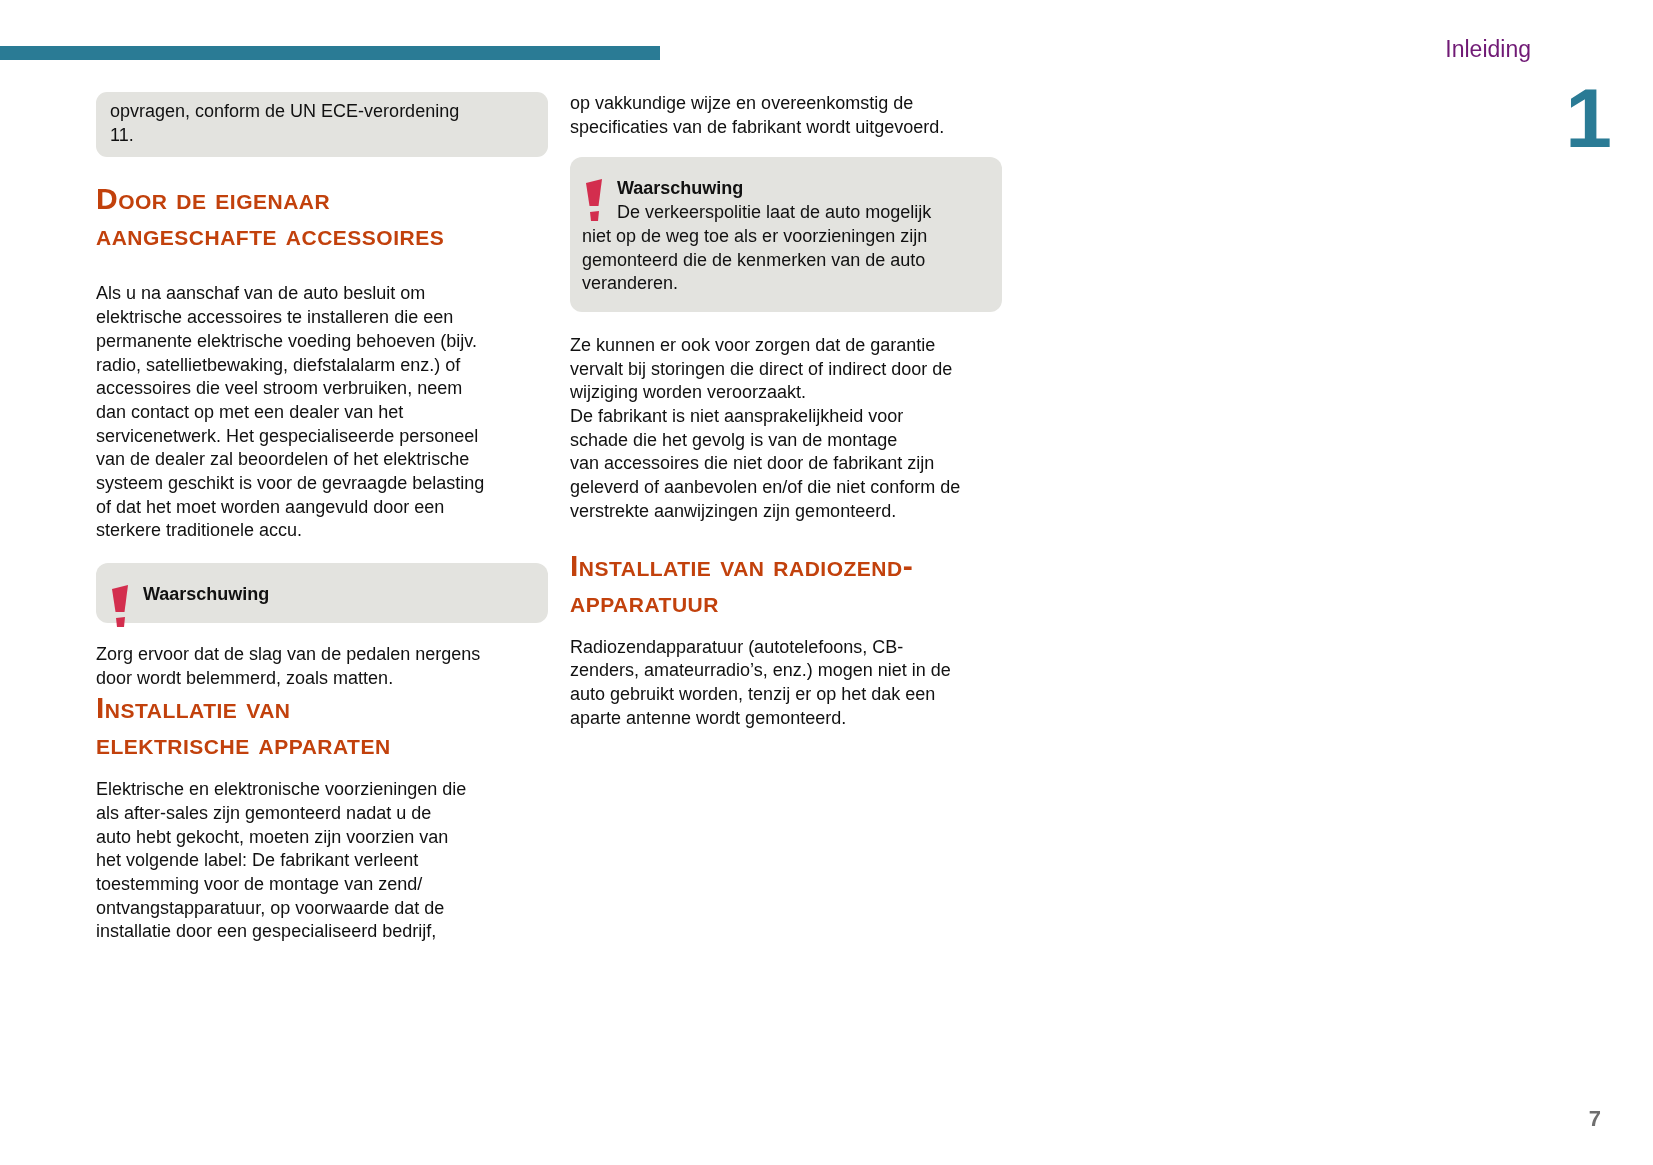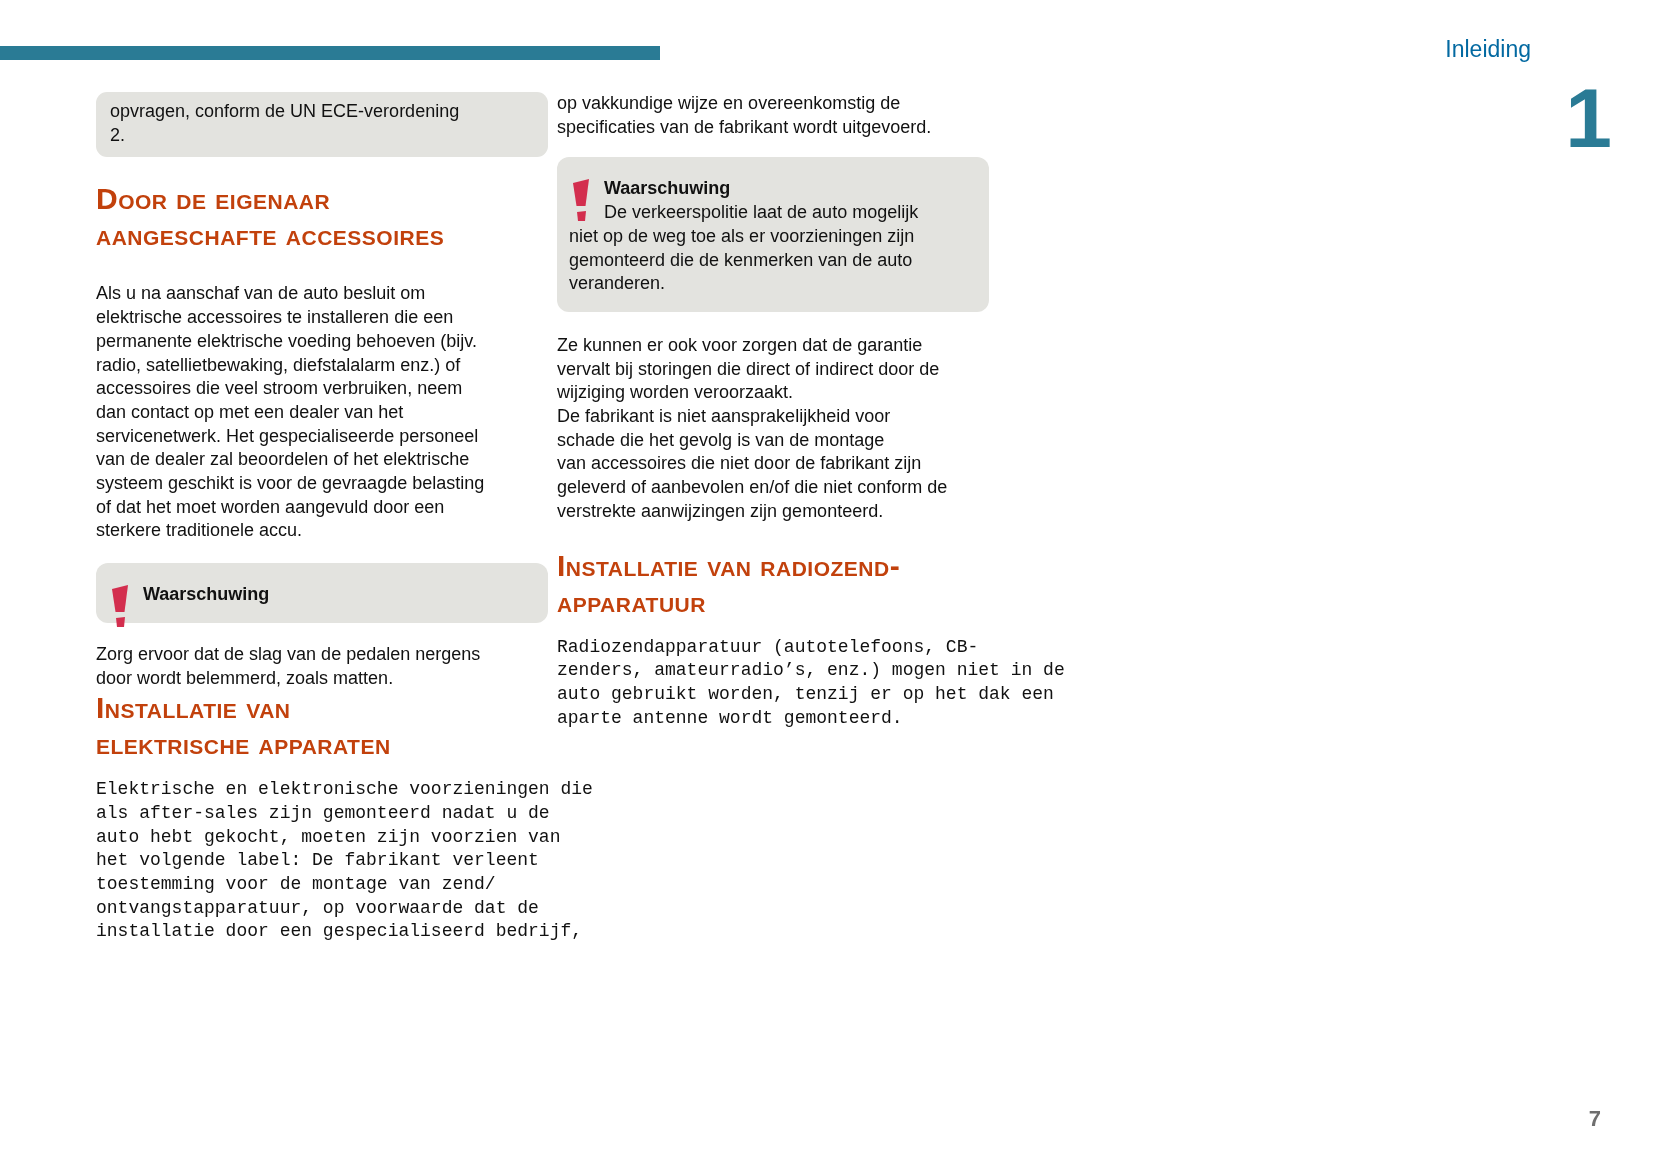--- a/index.html
+++ b/index.html
@@ -11,51 +11,51 @@
     color:#111111;
   }
   
   .accent-bar {
     position:absolute; left:0; top:46px; width:660px; height:14px;
     background:#2a7b95;
   }
   
   .section-label {
     position:absolute; top:36px; right:122px;
-    font-size:23px; color:#0369a1;
+    font-size:23px; color:#701a75;
   }
   .chapter-number {
     position:absolute; top:76px; right:41px;
     font-size:84px; font-weight:bold; line-height:1; color:#2a7b95;
   }
   .page-number {
     position:absolute; top:1106px; right:52px;
     font-size:22px; font-weight:bold; color:#6f6f6f;
   }
   
   .col { position:absolute; top:92px; }
   .col-left  { left:96px;  width:452px; }
-  .col-right { left:557px; width:432px; }
+  .col-right { left:570px; width:432px; }
 
   .lines { white-space:pre; }
   .body-text { font-size:18px; line-height:23.7px; color:#111111; }
 
   .graybox {
     background:#e3e3df; border-radius:11px;
     padding:8px 14px 10px 14px;
   }
   .heading {
     font-variant:small-caps; font-weight:bold;
     font-size:30px; line-height:36px; letter-spacing:0.5px;
     color:#c2410c;
   }
   .h1 { margin-top:24px; }
   .h2 { }
   .h3 { margin-top:24px; }
-  .para { margin-top:16px;font-family:Liberation Mono, monospace; }
+  .para { margin-top:16px; }
   .para-first { margin-top:0; }
   .mt14 { margin-top:29px; }
   .mt20 { margin-top:20px; }
   .mt22 { margin-top:22px; }
   .warnbox {
     background:#e3e3df; border-radius:12px;
     padding:20px 14px 16px 12px;
   }
   .warnbox-left  { margin-top:20px; }
   .warnbox-right { margin-top:18px; }
@@ -73,21 +73,21 @@
 
   <div class="accent-bar"></div>
 
   <div class="section-label">Inleiding</div>
 
   <div class="chapter-number">1</div>
 
   <div class="col col-left">
 
     <div class="graybox body-text lines">opvragen, conform de UN ECE-verordening
-2.</div>
+11.</div>
 
     <div class="heading h1 lines">Door de eigenaar
 aangeschafte accessoires</div>
 
     <div class="body-text lines mt14">Als u na aanschaf van de auto besluit om
 elektrische accessoires te installeren die een
 permanente elektrische voeding behoeven (bijv.
 radio, satellietbewaking, diefstalalarm enz.) of
 accessoires die veel stroom verbruiken, neem
 dan contact op met een dealer van het

